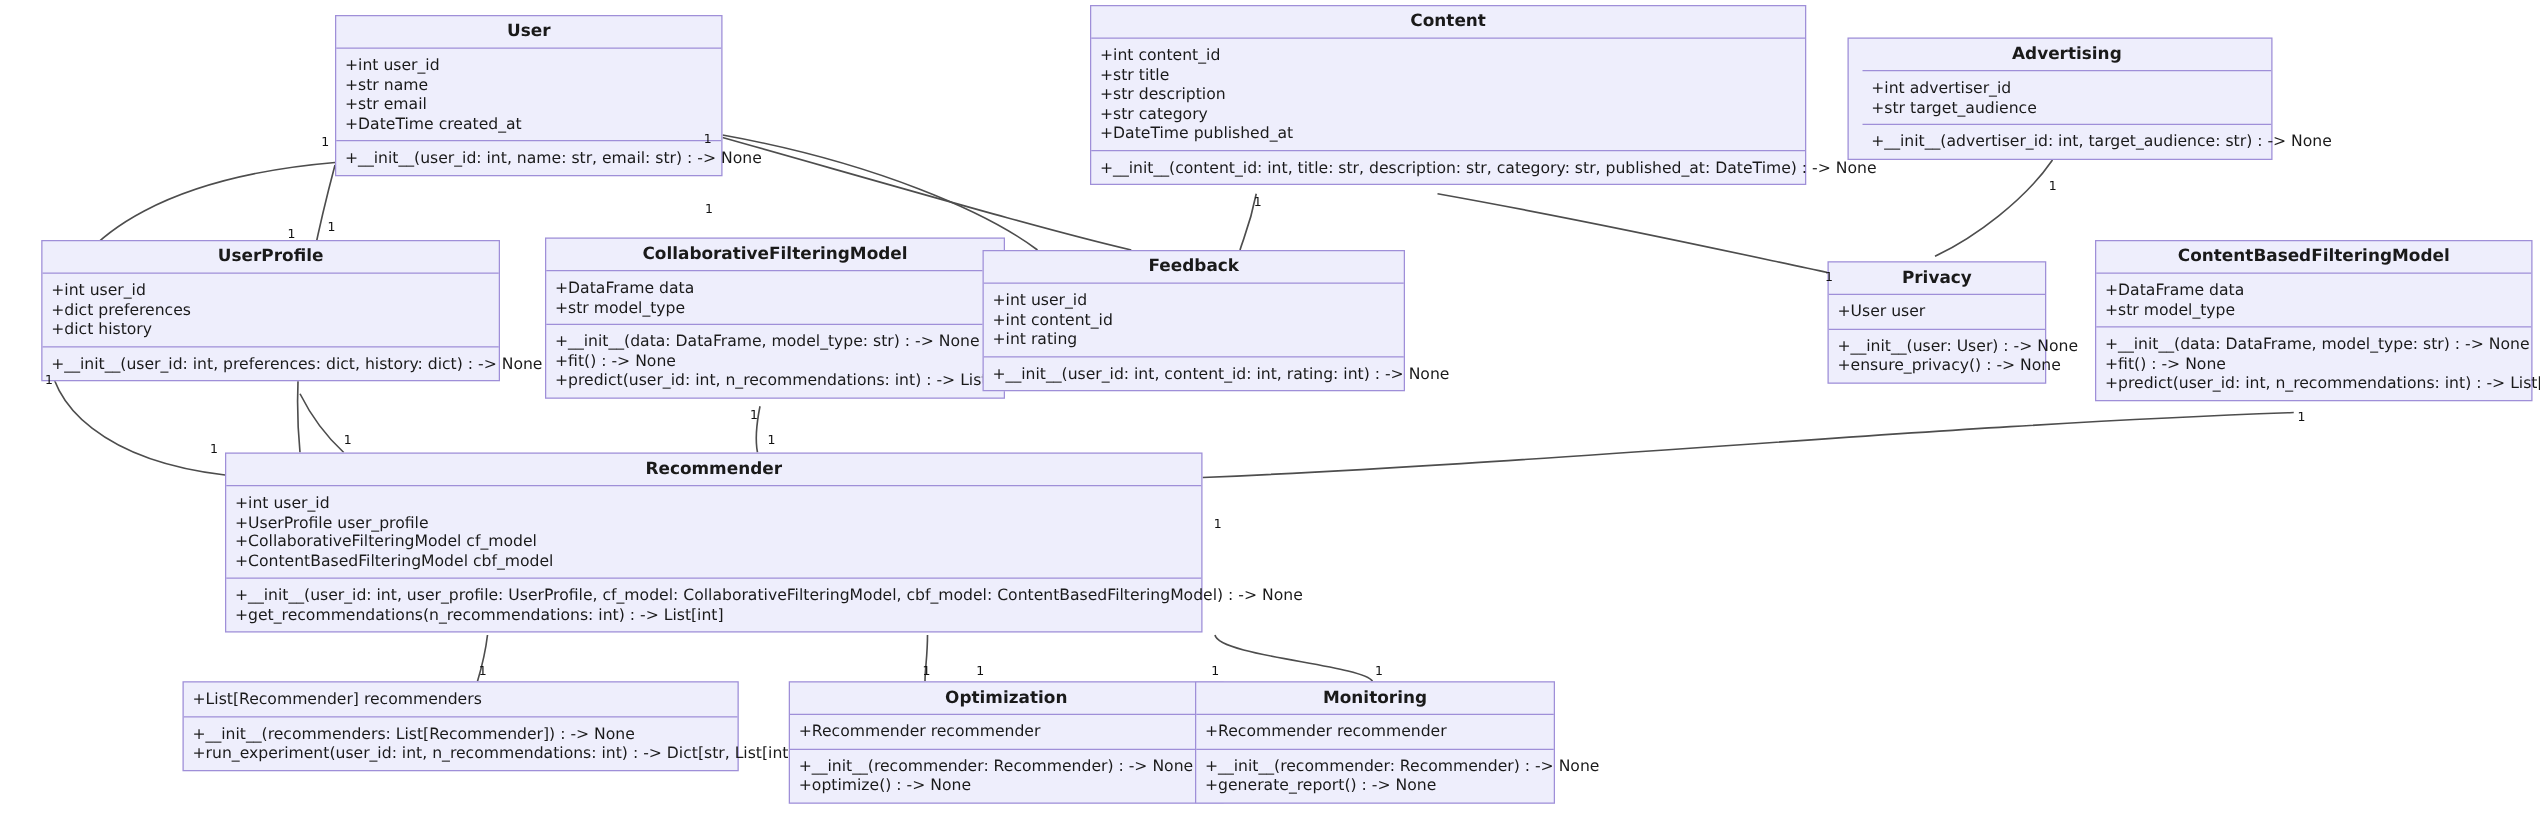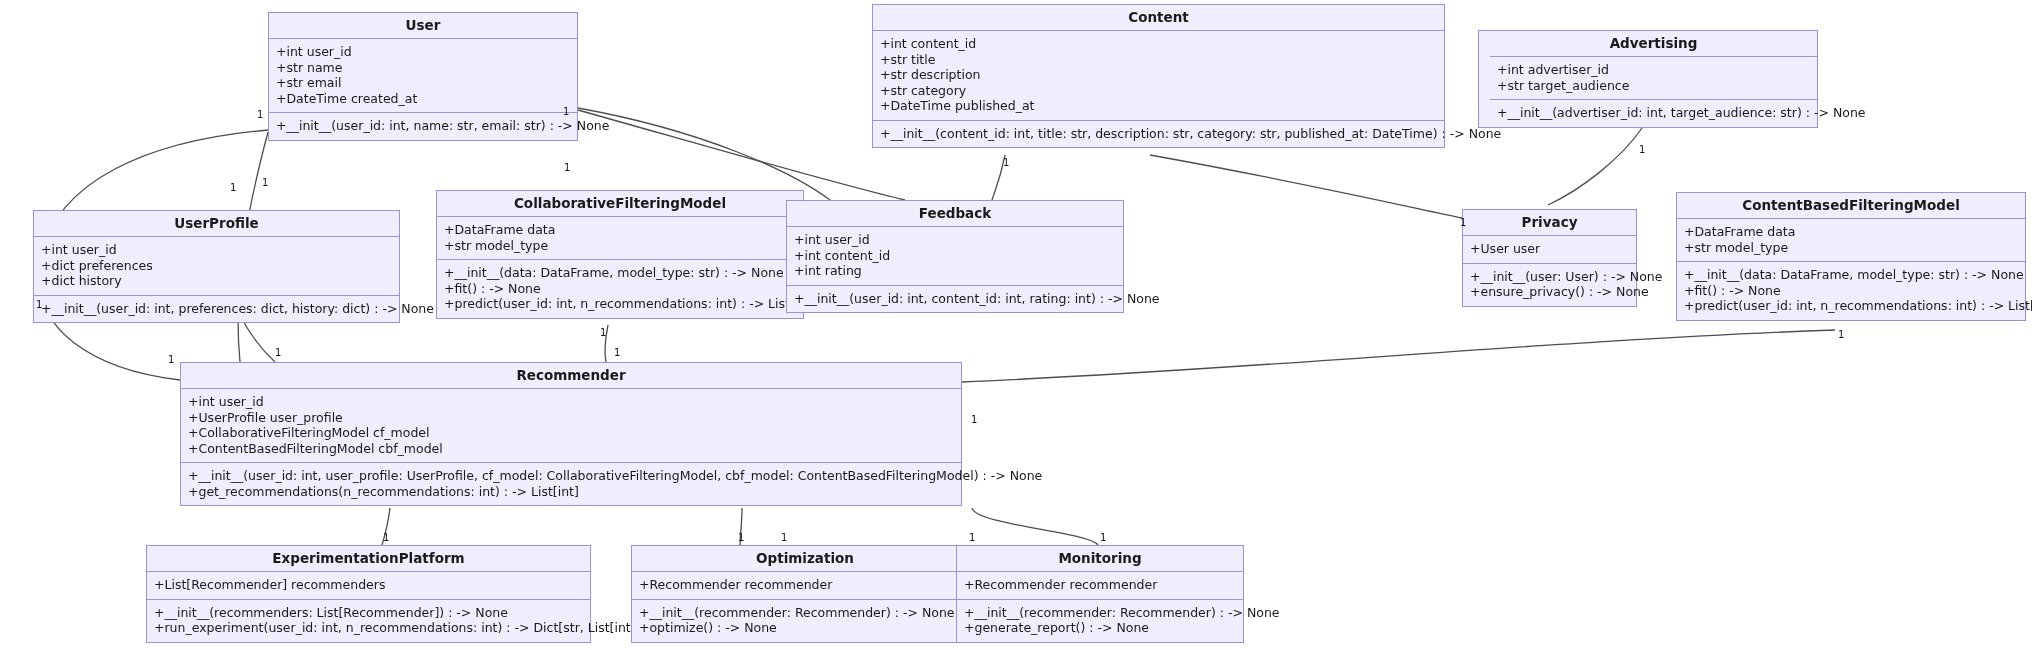--- a/index.html
+++ b/index.html
@@ -130,21 +130,21 @@
     <div class="class-title">Advertising</div>
     <div class="class-attrs">
       <div class="member">+int advertiser_id</div>
       <div class="member">+str target_audience</div>
     </div>
     <div class="class-methods">
       <div class="member">+__init__(advertiser_id: int, target_audience: str) : -&gt; None</div>
     </div>
   </div>
 
-  <div class="uml-class" style="left:33px; top:210px; width:367px;">
+  <div class="uml-class" style="left:33px; top:192px; width:367px;">
     <div class="class-title">UserProfile</div>
     <div class="class-attrs">
       <div class="member">+int user_id</div>
       <div class="member">+dict preferences</div>
       <div class="member">+dict history</div>
     </div>
     <div class="class-methods">
       <div class="member">+__init__(user_id: int, preferences: dict, history: dict) : -&gt; None</div>
     </div>
   </div>
@@ -206,21 +206,20 @@
       <div class="member">+CollaborativeFilteringModel cf_model</div>
       <div class="member">+ContentBasedFilteringModel cbf_model</div>
     </div>
     <div class="class-methods">
       <div class="member">+__init__(user_id: int, user_profile: UserProfile, cf_model: CollaborativeFilteringModel, cbf_model: ContentBasedFilteringModel) : -&gt; None</div>
       <div class="member">+get_recommendations(n_recommendations: int) : -&gt; List[int]</div>
     </div>
   </div>
 
   <div class="uml-class" style="left:146px; top:545px; width:445px;">
-    <div class="class-title">ExperimentationPlatform</div>
     <div class="class-attrs">
       <div class="member">+List[Recommender] recommenders</div>
     </div>
     <div class="class-methods">
       <div class="member">+__init__(recommenders: List[Recommender]) : -&gt; None</div>
       <div class="member">+run_experiment(user_id: int, n_recommendations: int) : -&gt; Dict[str, List[int]]</div>
     </div>
   </div>
 
   <div class="uml-class" style="left:631px; top:545px; width:348px;">

